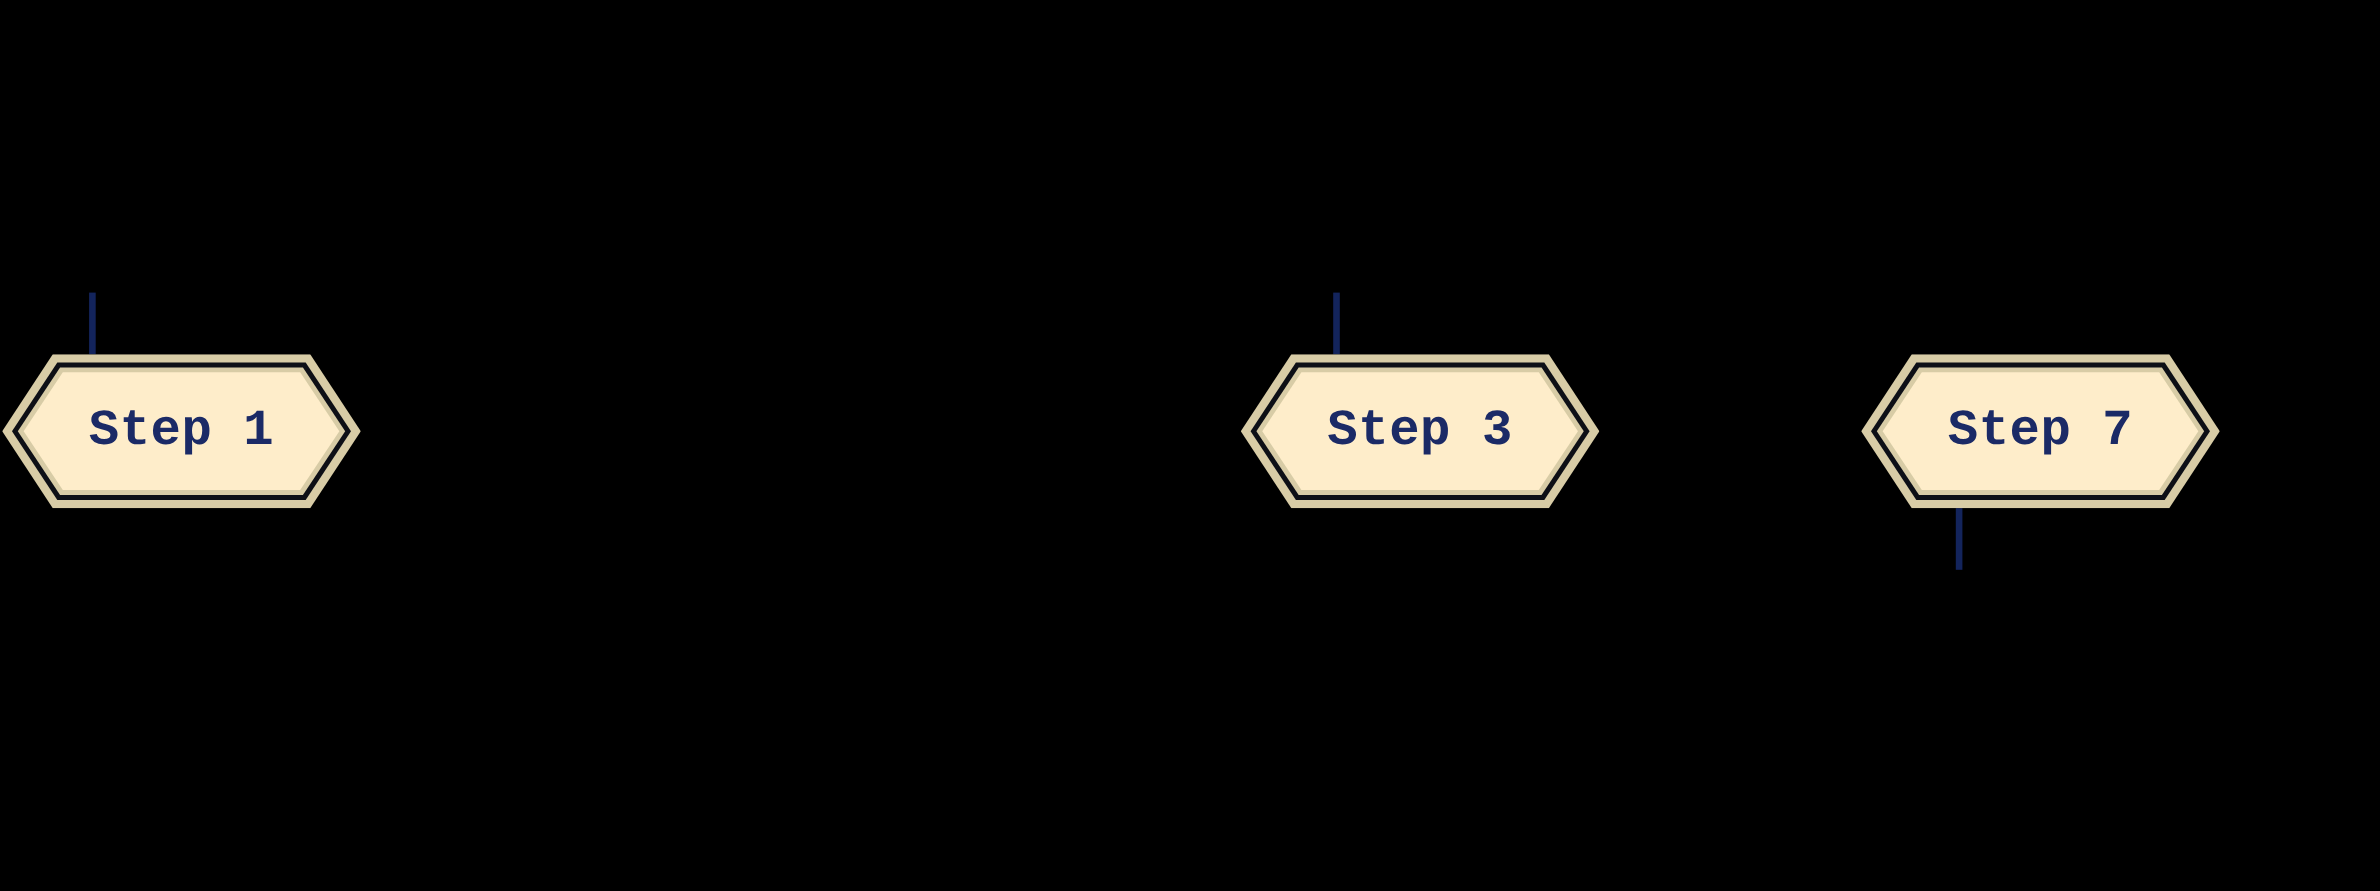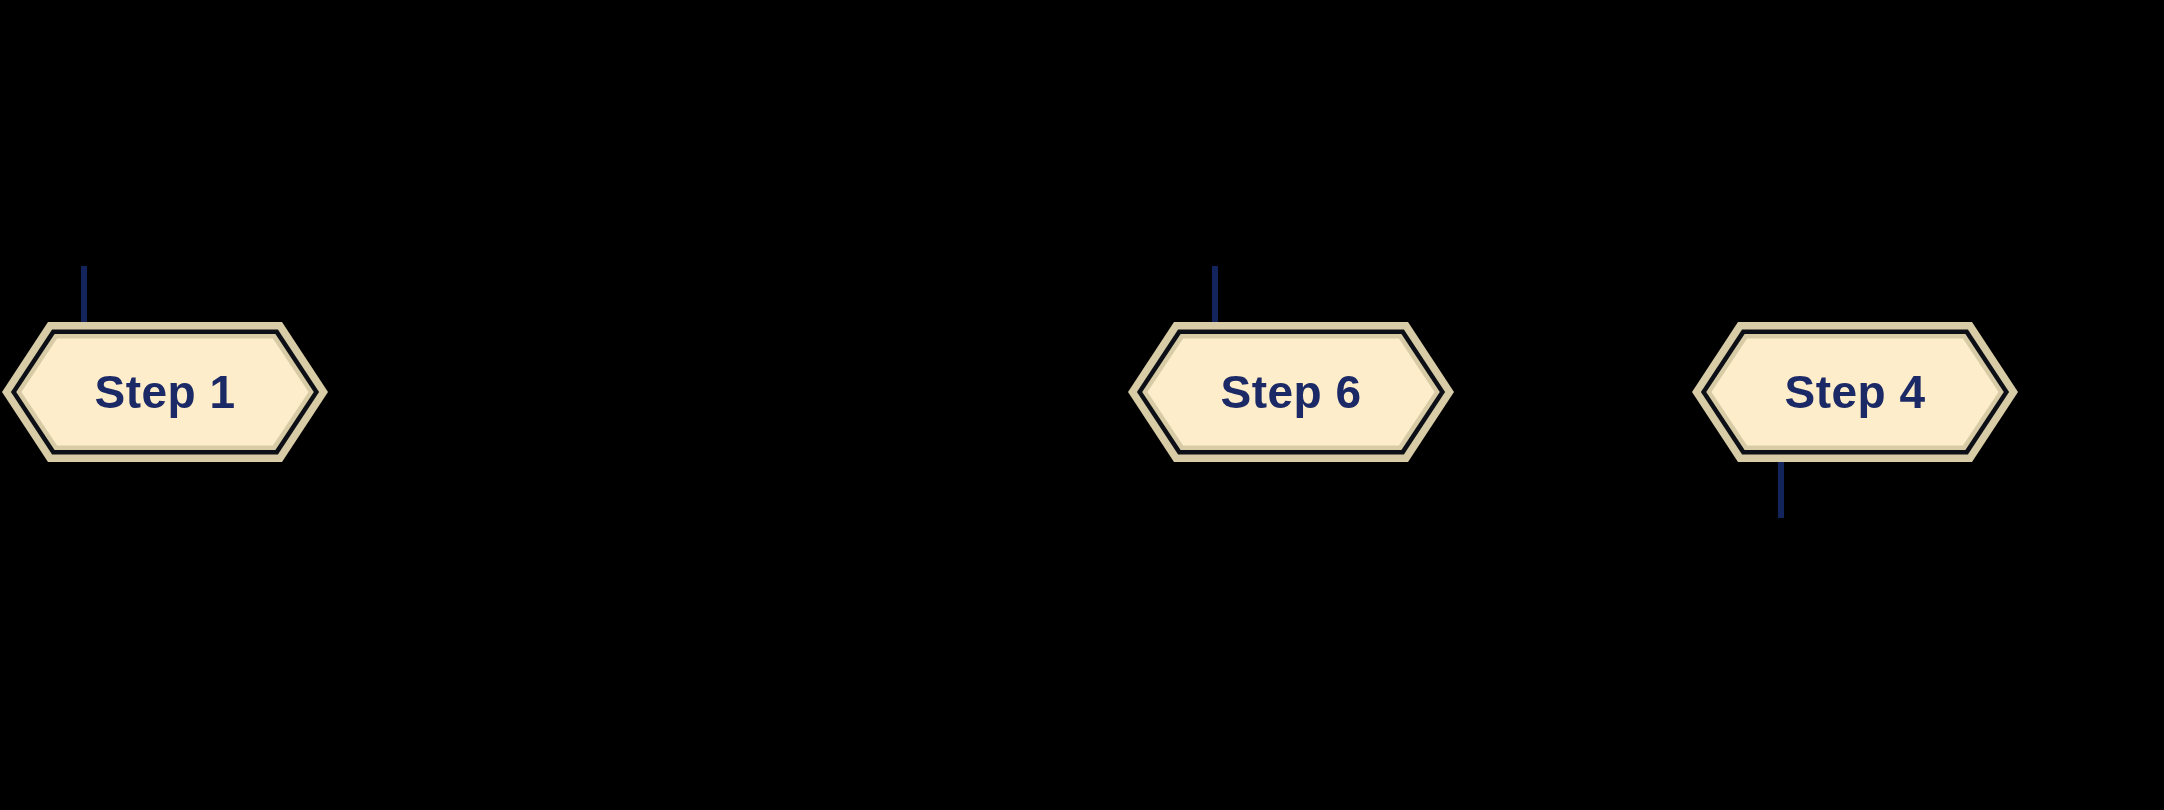--- a/index.html
+++ b/index.html
@@ -11,21 +11,21 @@
     --connector:#13245c;
   }
   *{margin:0;padding:0;box-sizing:border-box;}
   html,body{background:var(--background);}
   .stage{
     position:relative;
     width:2164px;
     height:766px;
     background:var(--background);
     overflow:hidden;
-    font-family:Liberation Sans, sans-serif;
+    font-family:Liberation Mono, monospace;
     text-align:center;
   }
   .step{
     position:absolute;
     top:322px;
     width:326px;
     height:140px;
   }
   .hex-wrap{position:absolute;left:0;top:0;width:326px;height:140px;}
   .hex-svg{position:absolute;left:0;top:0;width:326px;height:140px;display:block;}
@@ -77,30 +77,30 @@
 
   <div class="step step-3">
     <div class="connector top"></div>
     <div class="hex-wrap">
       <svg class="hex-svg" viewBox="0 0 326 140">
         <polygon class="frame" points="0,70 46,0 280,0 326,70 280,140 46,140"></polygon>
         <polygon class="outline" points="8.9,70 50.1,7.5 275.9,7.5 317.1,70 275.9,132.5 50.1,132.5"></polygon>
         <polygon class="inner" points="14.2,70 52.6,12 273.4,12 311.8,70 273.4,128 52.6,128"></polygon>
         <polygon class="fill" points="19.5,70 55.1,16.5 270.9,16.5 306.5,70 270.9,123.5 55.1,123.5"></polygon>
       </svg>
-      <div class="label">Step 6</div>
+      <div class="label">Step 3</div>
     </div>
   </div>
 
   <div class="step step-4">
     <div class="connector bottom"></div>
     <div class="hex-wrap">
       <svg class="hex-svg" viewBox="0 0 326 140">
         <polygon class="frame" points="0,70 46,0 280,0 326,70 280,140 46,140"></polygon>
         <polygon class="outline" points="8.9,70 50.1,7.5 275.9,7.5 317.1,70 275.9,132.5 50.1,132.5"></polygon>
         <polygon class="inner" points="14.2,70 52.6,12 273.4,12 311.8,70 273.4,128 52.6,128"></polygon>
         <polygon class="fill" points="19.5,70 55.1,16.5 270.9,16.5 306.5,70 270.9,123.5 55.1,123.5"></polygon>
       </svg>
-      <div class="label">Step 4</div>
+      <div class="label">Step 7</div>
     </div>
   </div>
 
 </div>
 
 </body></html>

